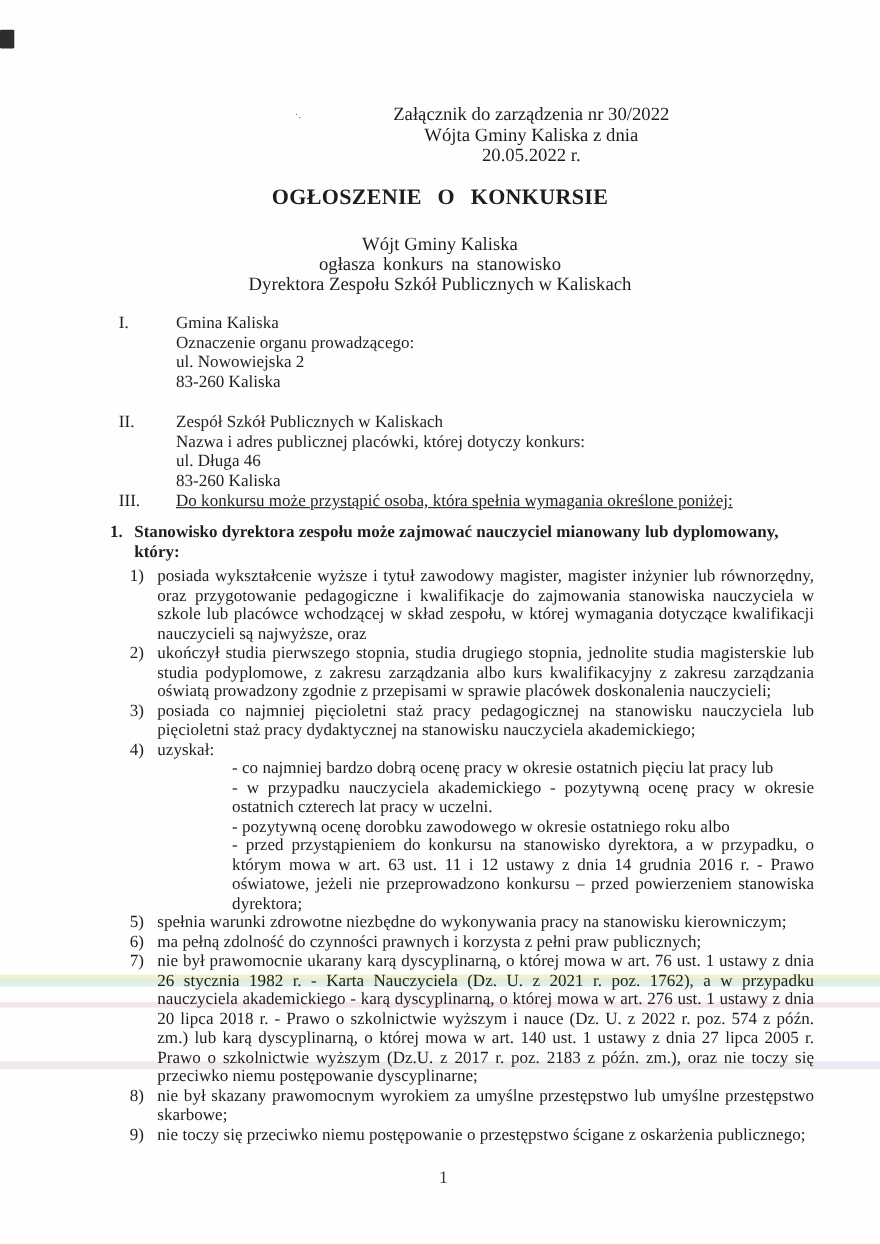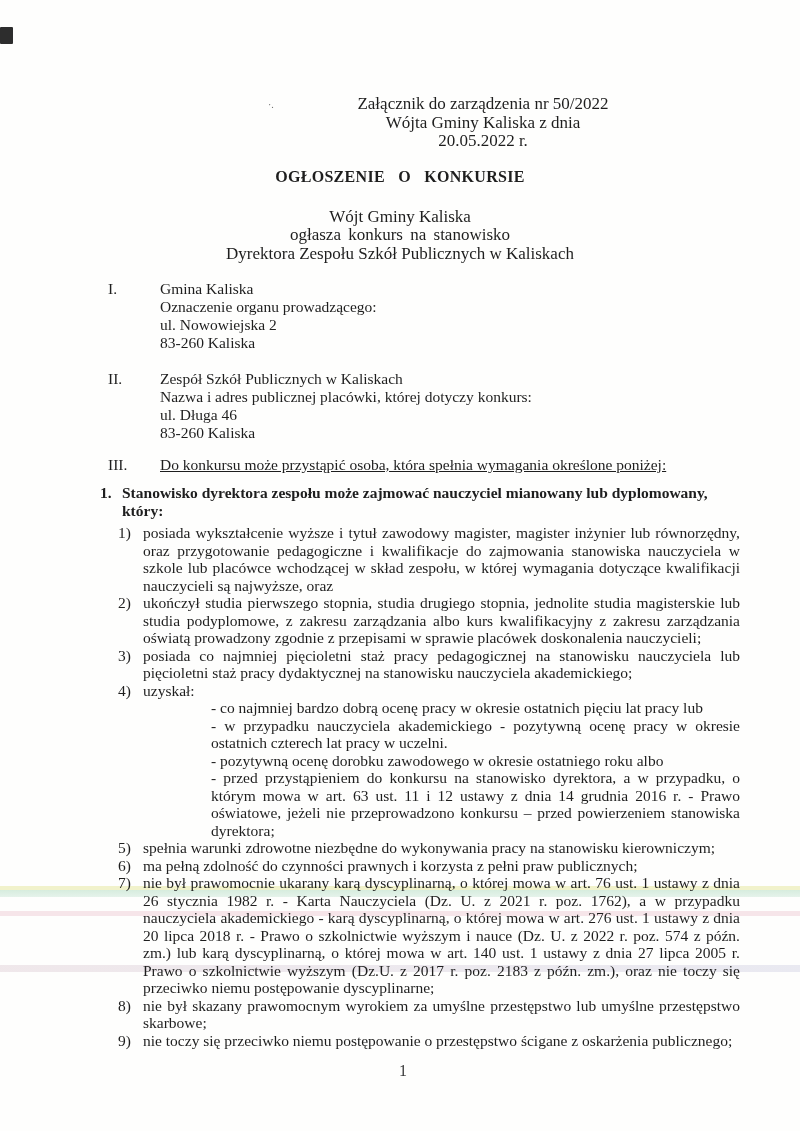--- a/index.html
+++ b/index.html
@@ -39,21 +39,21 @@
     margin: 95px 0 0 346px;
     width: 274px;
     text-align: center;
     font-size: 17px;
     line-height: 18.5px;
   }
   .doc-title {
     margin-top: 17px;
     text-align: center;
     font-weight: bold;
-    font-size: 16px;
+    font-size: 20px;
     letter-spacing: 0.3px;
     word-spacing: 9px;
   }
   .announcer {
     margin-top: 22px;
     text-align: center;
     font-weight: normal;
     font-size: 17px;
     line-height: 18.5px;
   }
@@ -63,21 +63,21 @@
   .roman-section {
     display: flex;
     margin-left: 108px;
     width: 640px;
     font-size: 15.5px;
     line-height: 18px;
   }
   .roman-section .numeral { width: 52px; flex: none; }
   .sec1 { margin-top: 17px; }
   .sec2 { margin-top: 18px; }
-  .sec3 { margin-top: 14px; }
+  .sec3 { }
   .sec3 .underlined { text-decoration: underline; }
 
   
   .req-heading {
     display: flex;
     margin: 10px 0 0 100px;
     width: 640px;
     font-weight: bold;
     font-size: 15.5px;
     line-height: 18px;
@@ -112,21 +112,21 @@
   <div class="corner-mark"></div>
   <div class="tiny-dot">·.</div>
   <div class="band band-yellow"></div>
   <div class="band band-green"></div>
   <div class="band band-pink"></div>
   <div class="band band-bottom"></div>
 
   <div class="content">
 
     <div class="attachment">
-      <div>Załącznik do zarządzenia nr 50/2022</div>
+      <div>Załącznik do zarządzenia nr 30/2022</div>
       <div>Wójta Gminy Kaliska z dnia 20.05.2022 r.</div>
     </div>
 
     <div class="doc-title">OGŁOSZENIE O KONKURSIE</div>
 
     <div class="announcer">
       <div class="line1">Wójt Gminy Kaliska</div>
       <div class="line2">ogłasza konkurs na stanowisko</div>
       <div class="line3">Dyrektora Zespołu Szkół Publicznych w Kaliskach</div>
     </div>

